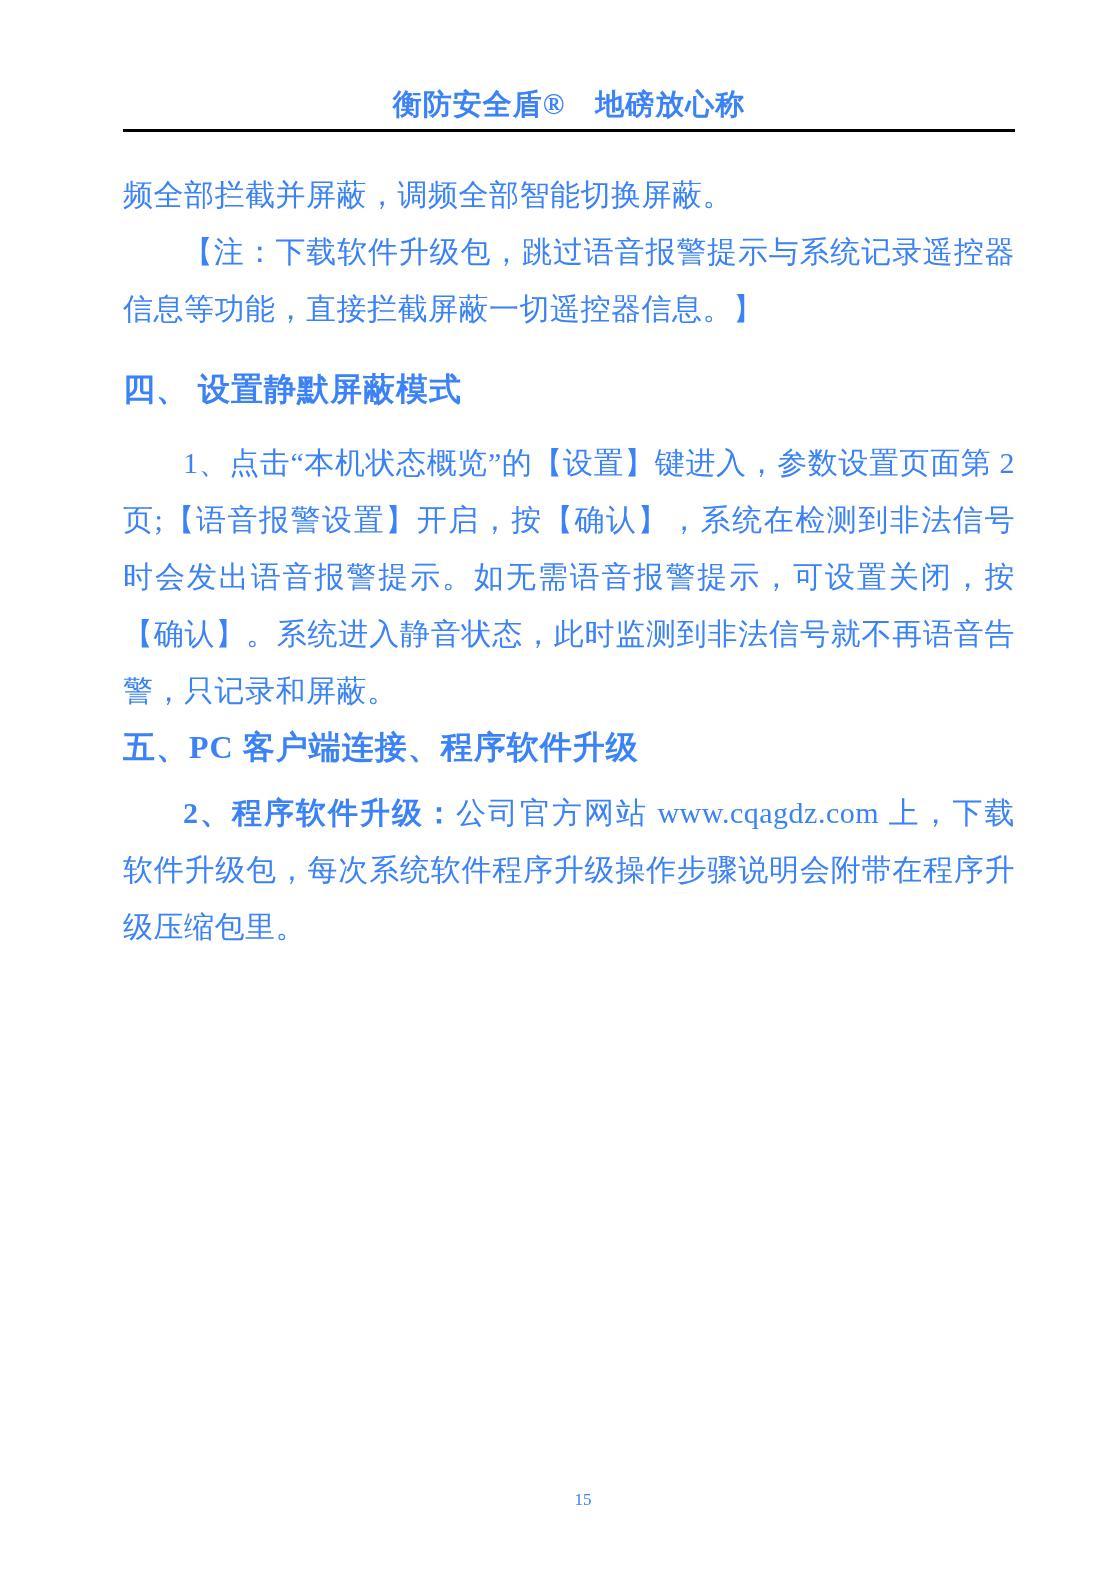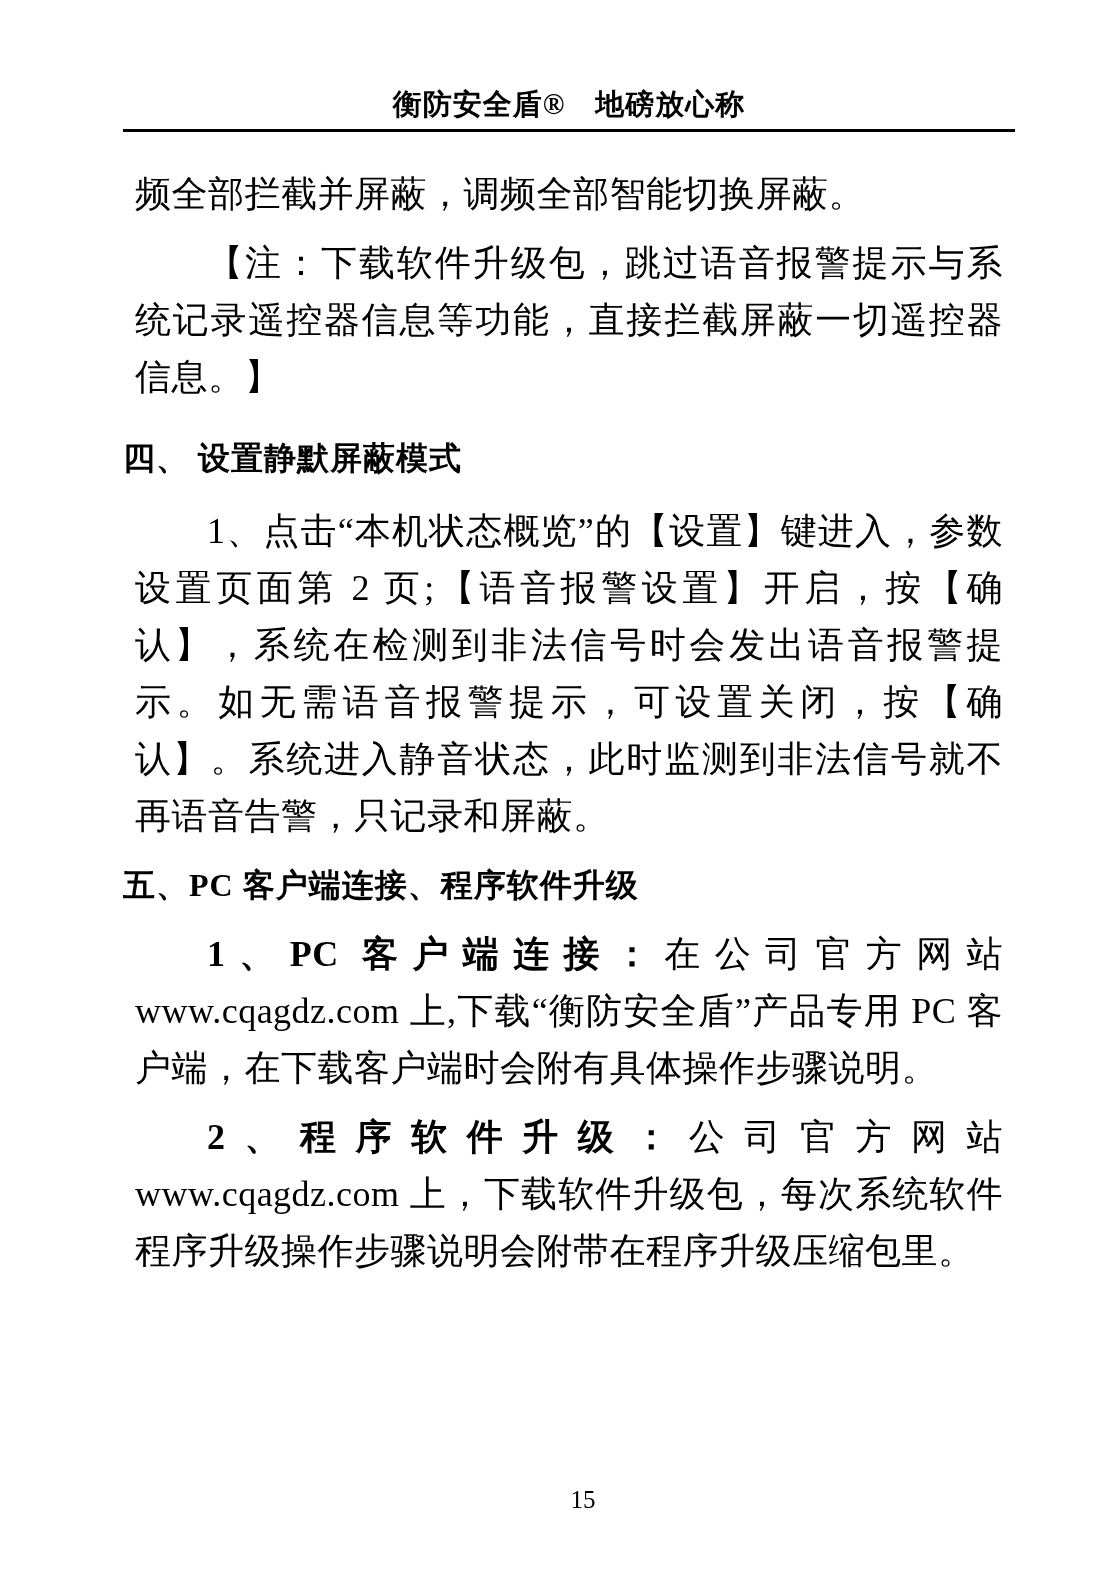--- a/index.html
+++ b/index.html
@@ -5,21 +5,21 @@
   html, body {
     margin: 0;
     padding: 0;
     background: #ffffff;
   }
   .page {
     position: relative;
     width: 1118px;
     height: 1587px;
     background: #ffffff;
-    color: #000000;
+    color: #3b82f6;
     font-family: "Liberation Serif", "DejaVu Serif", serif;
     overflow: hidden;
     box-sizing: border-box;
   }
   .content-col {
     margin-left: 123px;
     margin-right: 103px; 
   }
   
   .page-header {
@@ -35,22 +35,22 @@
   .header-rule {
     margin-top: 7px;
     border-bottom: 3px solid #000000;
     height: 0;
   }
   
   .doc-body {
     margin-top: 34px;
   }
   .doc-body p {
-    margin: 12px;
-    font-size: 36px;
+    margin: 0;
+    font-size: 30px;
     line-height: 57px;
     text-align: justify;
     text-justify: inter-character;
     letter-spacing: 0.5px;
   }
   .doc-body p.ind {
     text-indent: 2em;
   }
   .doc-body h2 {
     font-size: 32px;
@@ -67,21 +67,21 @@
   .doc-body b {
     font-weight: bold;
   }
   
   .page-footer {
     position: absolute;
     left: 0;
     right: 0;
     bottom: 72px;
     text-align: center;
-    font-size: 25px;
+    font-size: 17px;
     line-height: 30px;
     margin-left: 48px;
   }
 </style>
 </head>
 <body>
 
 <div class="page">
 
   <header class="page-header content-col">
@@ -95,21 +95,20 @@
 
     <p class="ind">【注：下载软件升级包，跳过语音报警提示与系统记录遥控器信息等功能，直接拦截屏蔽一切遥控器信息。】</p>
 
     <h2 class="h-first">四、 设置静默屏蔽模式</h2>
 
     <p class="ind">1、点击“本机状态概览”的【设置】键进入，参数设置页面第 2 页;【语音报警设置】开启，按【确认】，系统在检测到非法信号时会发出语音报警提示。如无需语音报警提示，可设置关闭，按【确认】。系统进入静音状态，此时监测到非法信号就不再语音告警，只记录和屏蔽。</p>
 
 
     <h2 class="h-second">五、PC 客户端连接、程序软件升级</h2>
 
-    <p class="ind"><b>1、PC 客户端连接：</b><span>在公司官方网站 www.cqagdz.com 上,下载“衡防安全盾”产品专用 PC 客户端，在下载客户端时会附有具体操作步骤说明。</span></p>
 
     <p class="ind"><b>2、程序软件升级：</b><span>公司官方网站 www.cqagdz.com 上，下载软件升级包，每次系统软件程序升级操作步骤说明会附带在程序升级压缩包里。</span></p>
 
   </main>
 
   <footer class="page-footer">
     <span>15</span>
   </footer>
 
 </div>

